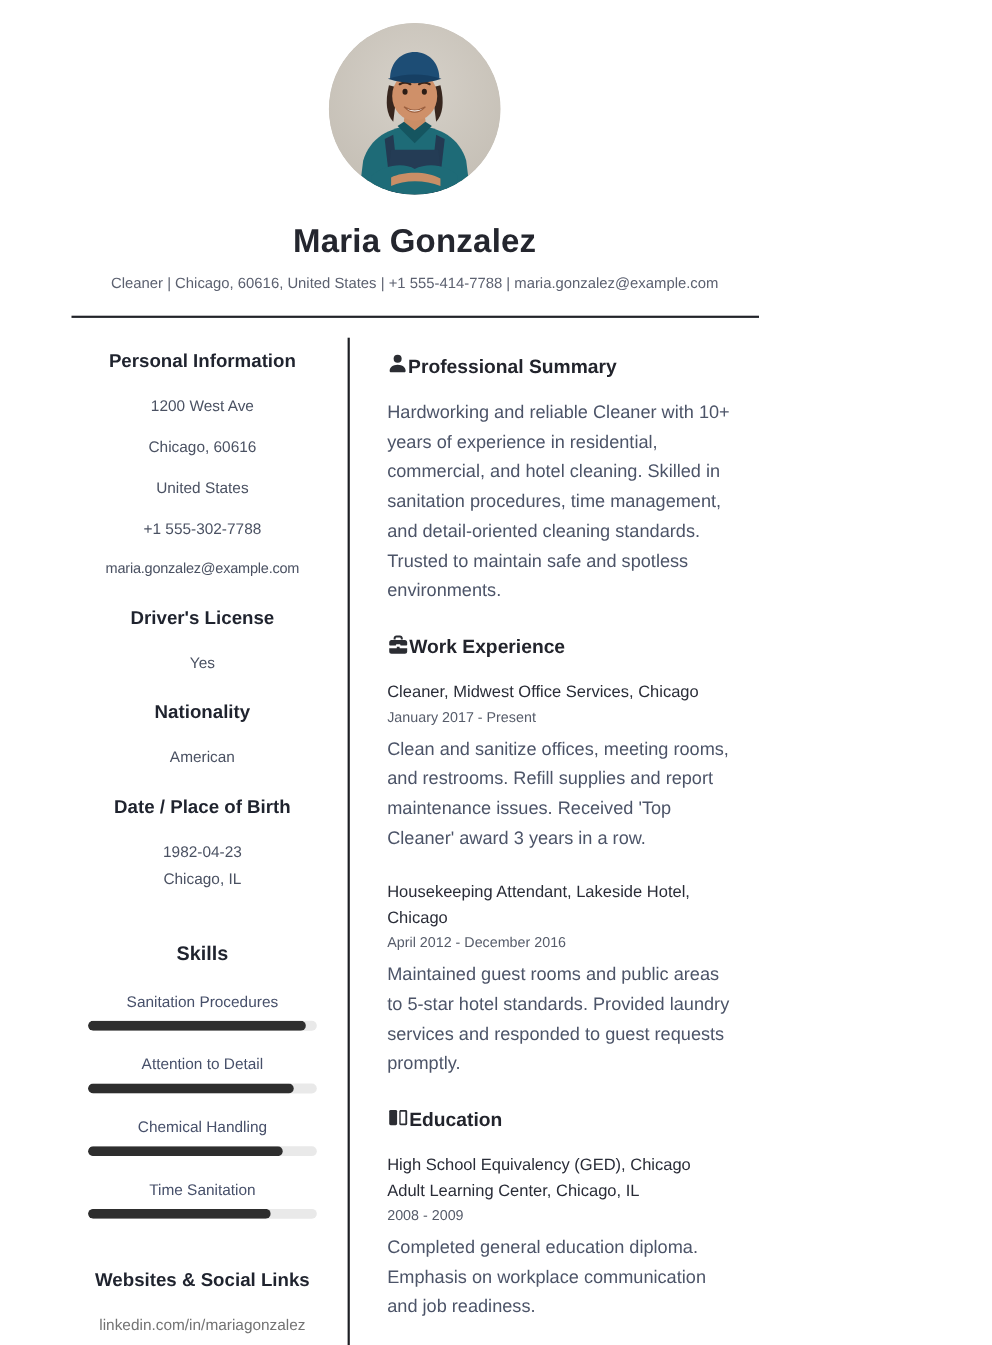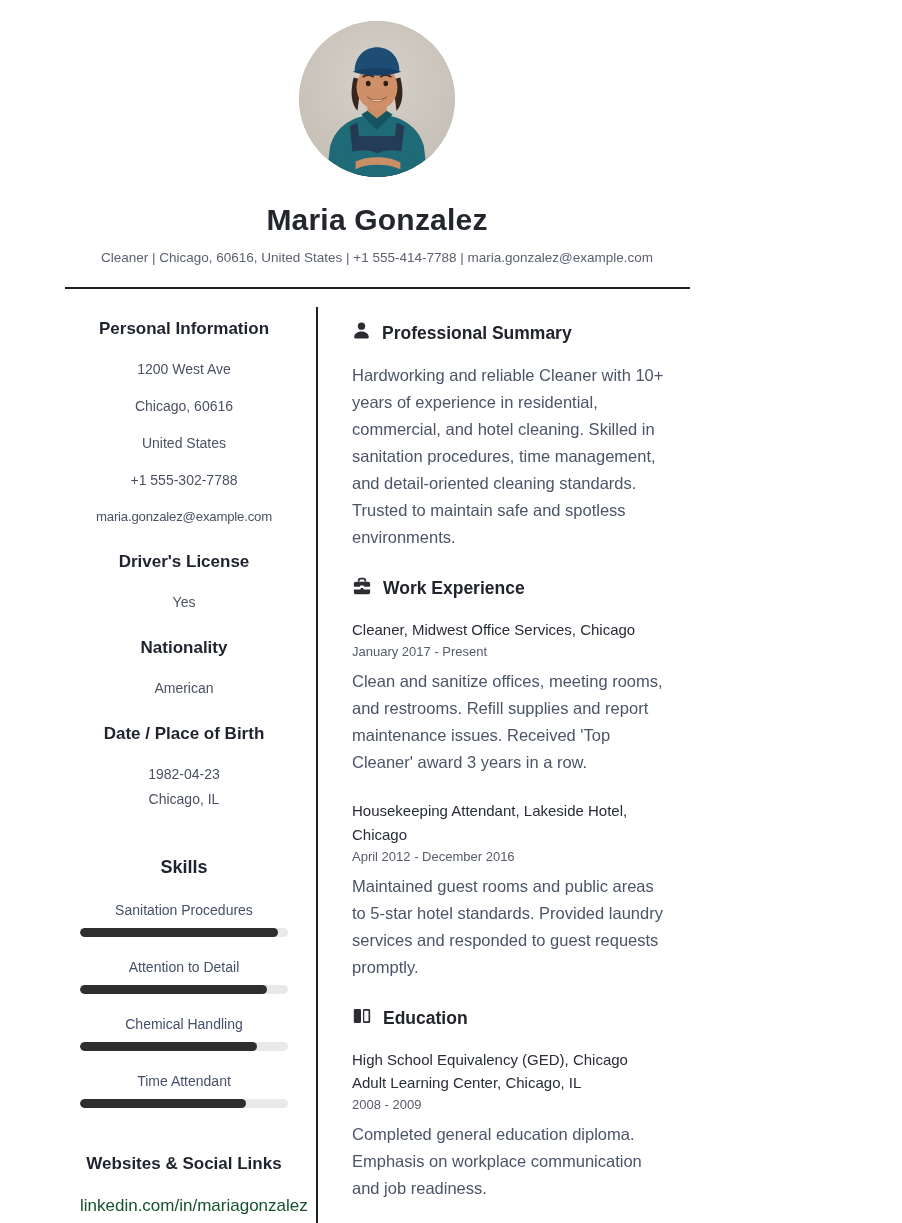--- a/index.html
+++ b/index.html
@@ -52,27 +52,27 @@
   .side-gap-lg { height: 29px; }
 
   .skill-item { margin-bottom: 22px; }
   .skill-label { font-size: 14px; color: #47506a; margin-bottom: 10px; }
   .skill-track {
     width: 100%; height: 9px; border-radius: 5px; background: #e9e9e9;
     overflow: hidden;
   }
   .skill-fill { height: 100%; border-radius: 5px; background: #2e2e2e; }
 
-  .side-link { font-size: 17px; color: #14532d; text-decoration: none; display: inline-block; }
+  .side-link { font-size: 14px; color: #737373; text-decoration: none; display: inline-block; }
 
   
   .right-col { flex: 1; padding: 14px 90px 0 34px; }
   .section { margin-bottom: 25px; }
   .section-header {
-    display: flex; align-items: center; gap: 11px;
+    display: flex; align-items: center; 
     font-size: 17.5px; font-weight: 700; color: #22242c;
     margin-bottom: 17px;
   }
   .section-header svg { flex: 0 0 auto; }
   .body-text { font-size: 16.5px; line-height: 27px; color: #4c5468; }
   .job { margin-bottom: 23px; }
   .job:last-child { margin-bottom: 0; }
   .job-title { font-size: 15px; font-weight: 400; color: #292c37; line-height: 1.55; }
   .job-dates { font-size: 13px; color: #565c6a; margin: 3px 0 9px; }
 </style>
@@ -173,21 +173,21 @@
           <div class="skill-fill" style="width: 90%;"></div>
         </div>
       </div>
       <div class="skill-item">
         <div class="skill-label">Chemical Handling</div>
         <div class="skill-track">
           <div class="skill-fill" style="width: 85%;"></div>
         </div>
       </div>
       <div class="skill-item">
-        <div class="skill-label">Time Attendant</div>
+        <div class="skill-label">Time Sanitation</div>
         <div class="skill-track">
           <div class="skill-fill" style="width: 80%;"></div>
         </div>
       </div>
 
       <div class="side-gap-lg" style="height:24px;"></div>
       <div class="side-title">Websites &amp; Social Links</div>
       <a class="side-link" href="#">linkedin.com/in/mariagonzalez</a>
     </div>
 

